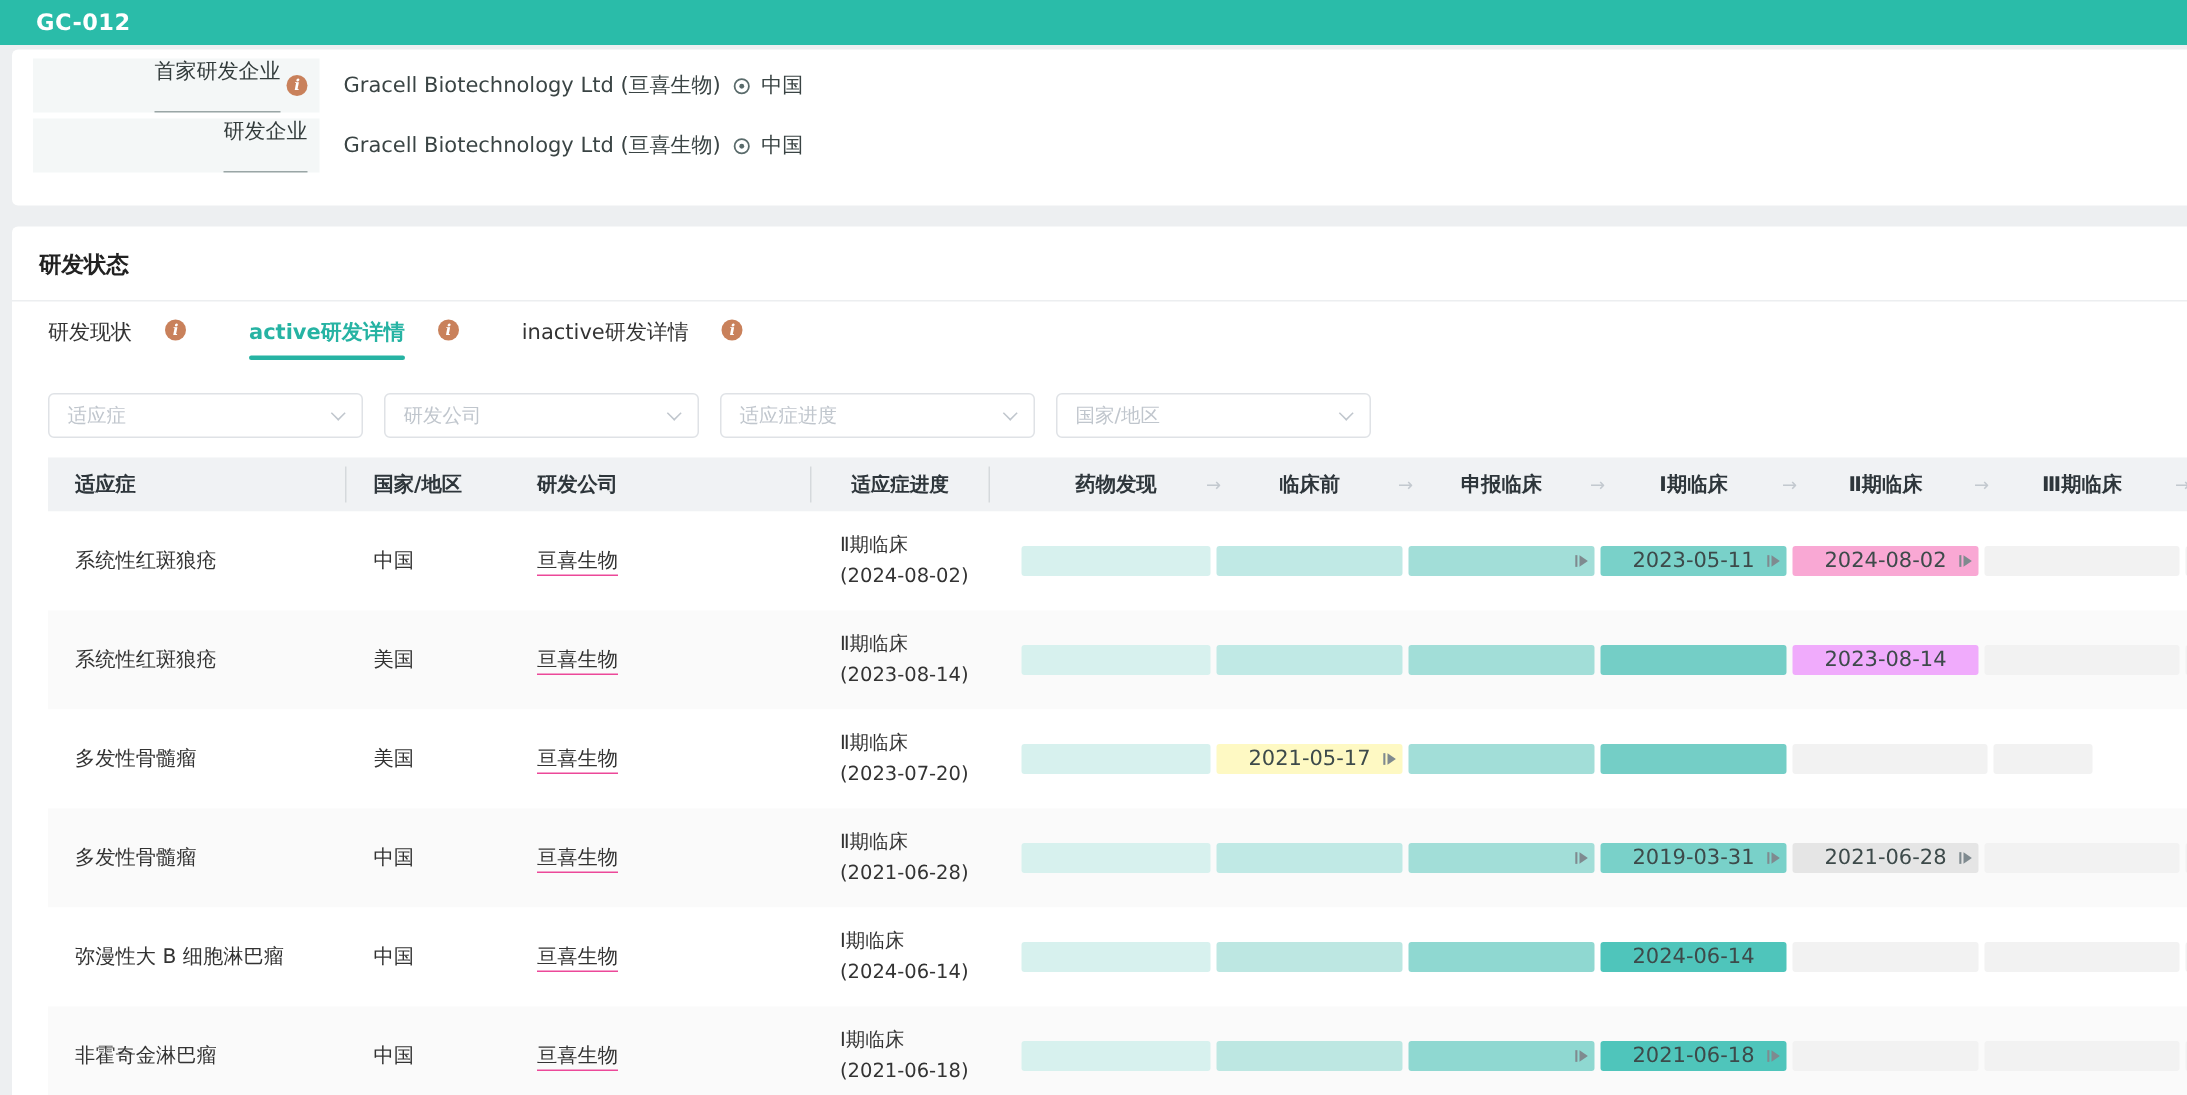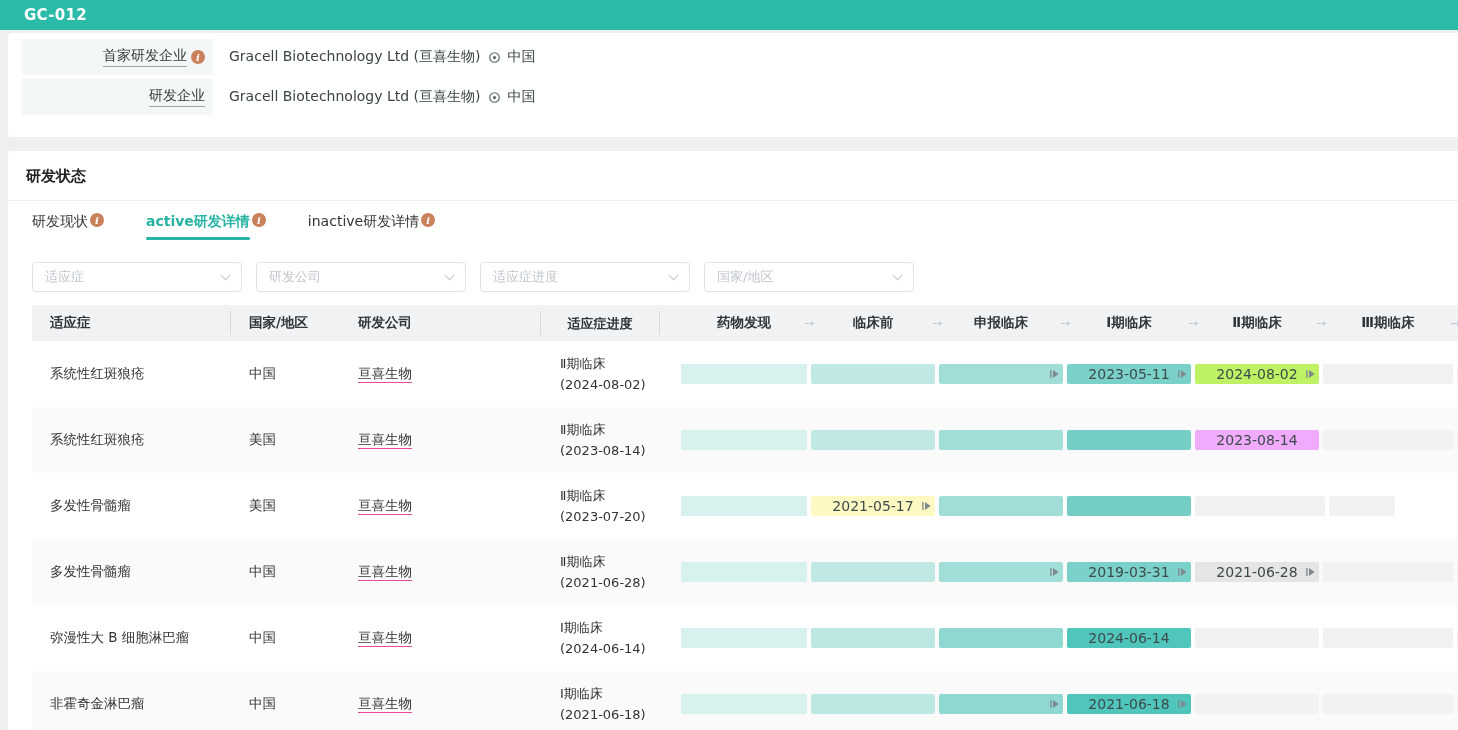--- a/index.html
+++ b/index.html
@@ -17,34 +17,34 @@
     padding-left: 24px; letter-spacing: .3px;
   }
   
   .card { background: #fff; margin-left: 8px; margin-right: -16px; border-radius: 4px; }
   .card1 { margin-top: 3px; padding: 6px 0 18px 14px; }
   .field-row { display: flex; align-items: stretch; margin-bottom: 4px; height: 36px; }
   .field-label {
     width: 191px; background: #f4f7f7; display: flex; align-items: center;
     justify-content: flex-end; padding-right: 8px; font-size: 14px; color: #333c3c; gap: 4px;
   }
-  .field-label .lbl { border-bottom: 1px solid #9aa6a6; padding-bottom: 1px; }
+  .field-label .lbl { border-bottom: 1px solid #9aa6a6; padding-bottom: 17px; }
   .field-value { display: flex; align-items: center; padding-left: 16px; font-size: 14px; color: #3a4444; gap: 7px; }
   .info-icon {
     width: 14px; height: 14px; border-radius: 50%; background: #c9815b; color: #fff;
     font-size: 10px; font-style: italic; font-weight: bold; display: inline-flex;
     align-items: center; justify-content: center; flex: none; font-family: "DejaVu Serif", serif;
   }
   .pin-icon { flex: none; display: inline-flex; }
   
   .card2 { margin-top: 14px; padding: 16px 0 0 16px; height: 620px; }
   .section-title { font-size: 15px; font-weight: bold; color: #222; padding-bottom: 14px; padding-left: 2px; }
   .title-divider { border-bottom: 1px solid #eceef0; margin-left: -16px; margin-right: 0; }
   .tabs { display: flex; gap: 42px; padding: 12px 0 0 8px; font-size: 14px; }
-  .tab { display: flex; align-items: flex-start; gap: 2px; cursor: pointer; color: #333; }
+  .tab { display: flex; align-items: flex-start; gap: 22px; cursor: pointer; color: #333; }
   .tab .tab-label { padding-bottom: 9px; position: relative; }
   .tab.active { color: #26b3a3; font-weight: bold; }
   .tab.active .tab-label::after {
     content: ""; position: absolute; left: 0; right: 0; bottom: 0;
     height: 3px; border-radius: 2px; background: #26b3a3;
   }
   
   .filters { display: flex; gap: 14px; margin: 22px 0 0 8px; }
   .filter {
     width: 210px; height: 30px; border: 1px solid #dfe2e6; border-radius: 4px;
@@ -231,21 +231,21 @@
               <span>2023-05-11</span>
               <span class="jump">
                 <svg width="11" height="11" viewBox="0 0 11 11">
                   <rect x="1.2" y="1.6" width="1.4" height="7.8" fill="#7f8a8f"></rect>
                   <path d="M4 1.6 L9.6 5.5 L4 9.4 Z" fill="#7f8a8f"></path>
                 </svg>
               </span>
             </div>
           </div>
           <div class="phase-cell" style="width: 128px;">
-            <div class="bar" style="background: #bef264; text-align: center;">
+            <div class="bar" style="background: #f9a8d4; text-align: center;">
               <span>2024-08-02</span>
               <span class="jump">
                 <svg width="11" height="11" viewBox="0 0 11 11">
                   <rect x="1.2" y="1.6" width="1.4" height="7.8" fill="#7f8a8f"></rect>
                   <path d="M4 1.6 L9.6 5.5 L4 9.4 Z" fill="#7f8a8f"></path>
                 </svg>
               </span>
             </div>
           </div>
           <div class="phase-cell" style="width: 134px;">

